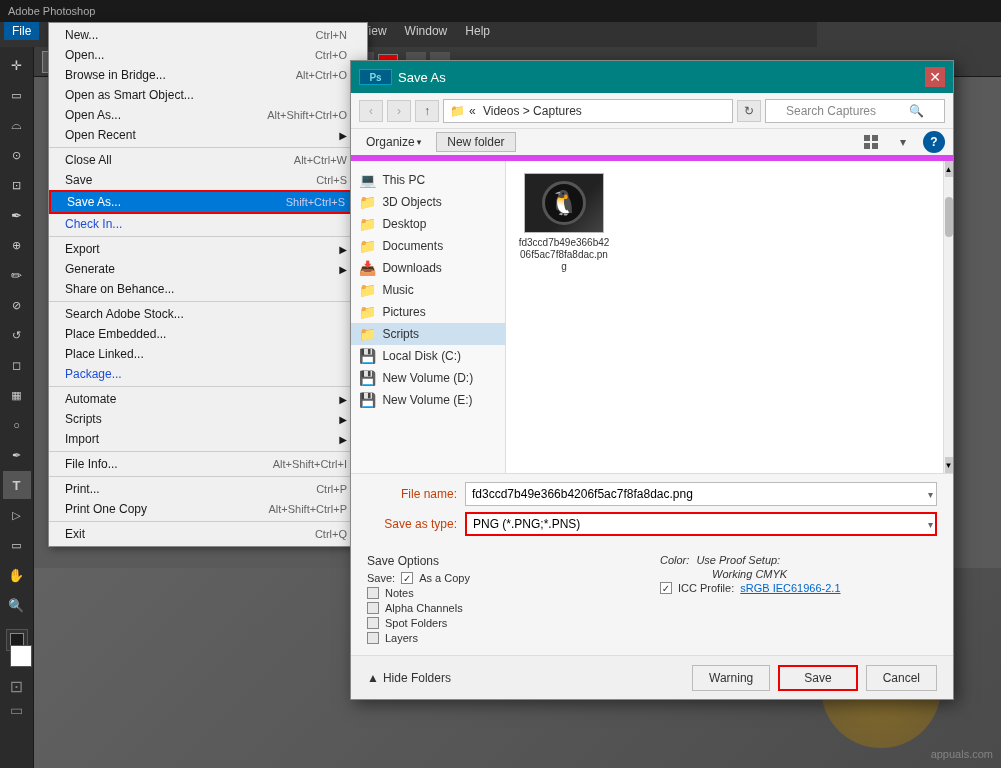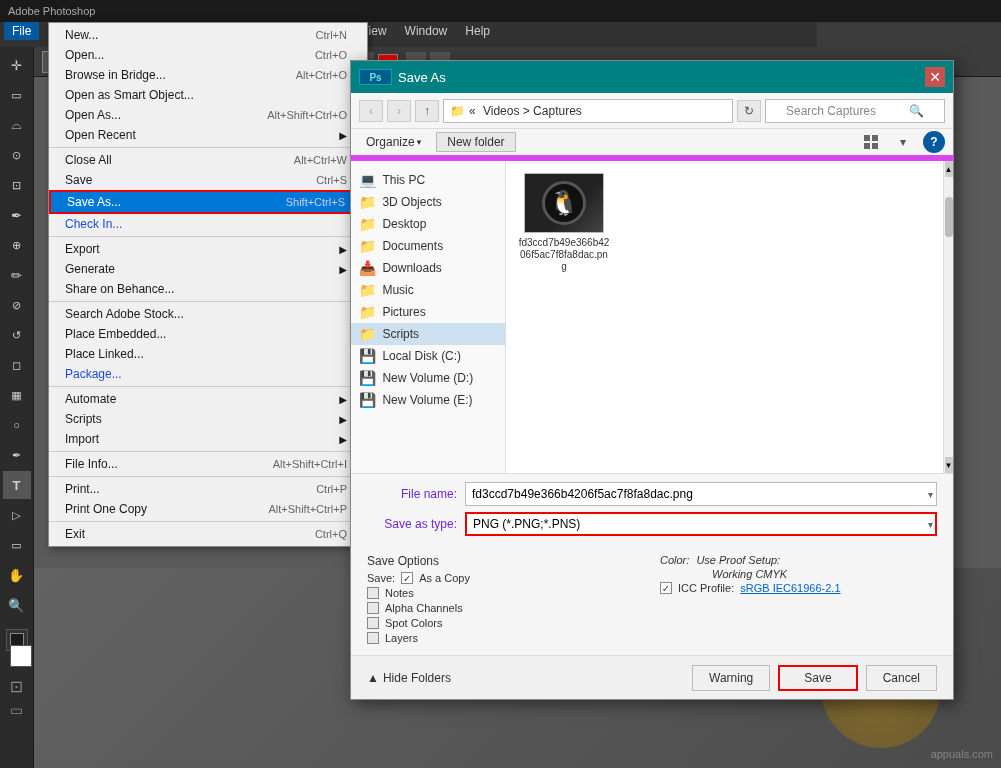--- a/index.html
+++ b/index.html
@@ -205,21 +205,21 @@
       margin-top: 20px;
     }
 
     
     .dialog-form {
       padding: 8px 16px; background: #f5f5f5; border-top: 1px solid #ddd;
     }
     .form-row {
       display: flex; align-items: center; margin-bottom: 6px; gap: 8px;
     }
-    .form-label { width: 90px; text-align: right; font-size: 12px; color: #6d28d9; flex-shrink: 0; }
+    .form-label { width: 90px; text-align: right; font-size: 12px; color: #c2410c; flex-shrink: 0; }
     .form-input {
       flex: 1; height: 24px; border: 1px solid #bbb; padding: 0 6px;
       font-size: 12px; background: #fff;
     }
     .form-select {
       flex: 1; height: 24px; border: 2px solid #e00; padding: 0 6px;
       font-size: 12px; background: #fff; appearance: none;
       display: flex; align-items: center; justify-content: space-between;
       cursor: pointer;
     }
@@ -673,21 +673,21 @@
       <div class="option-row">
         <div class="option-check disabled"></div>
         <span>Notes</span>
       </div>
       <div class="option-row">
         <div class="option-check disabled"></div>
         <span>Alpha Channels</span>
       </div>
       <div class="option-row">
         <div class="option-check disabled"></div>
-        <span>Spot Colors</span>
+        <span>Spot Folders</span>
       </div>
       <div class="option-row">
         <div class="option-check disabled"></div>
         <span>Layers</span>
       </div>
     </div>
     <div class="save-options-right">
       <div class="color-row">
         <span>Color:</span>
         <span style="margin-left:4px;">Use Proof Setup:</span>

